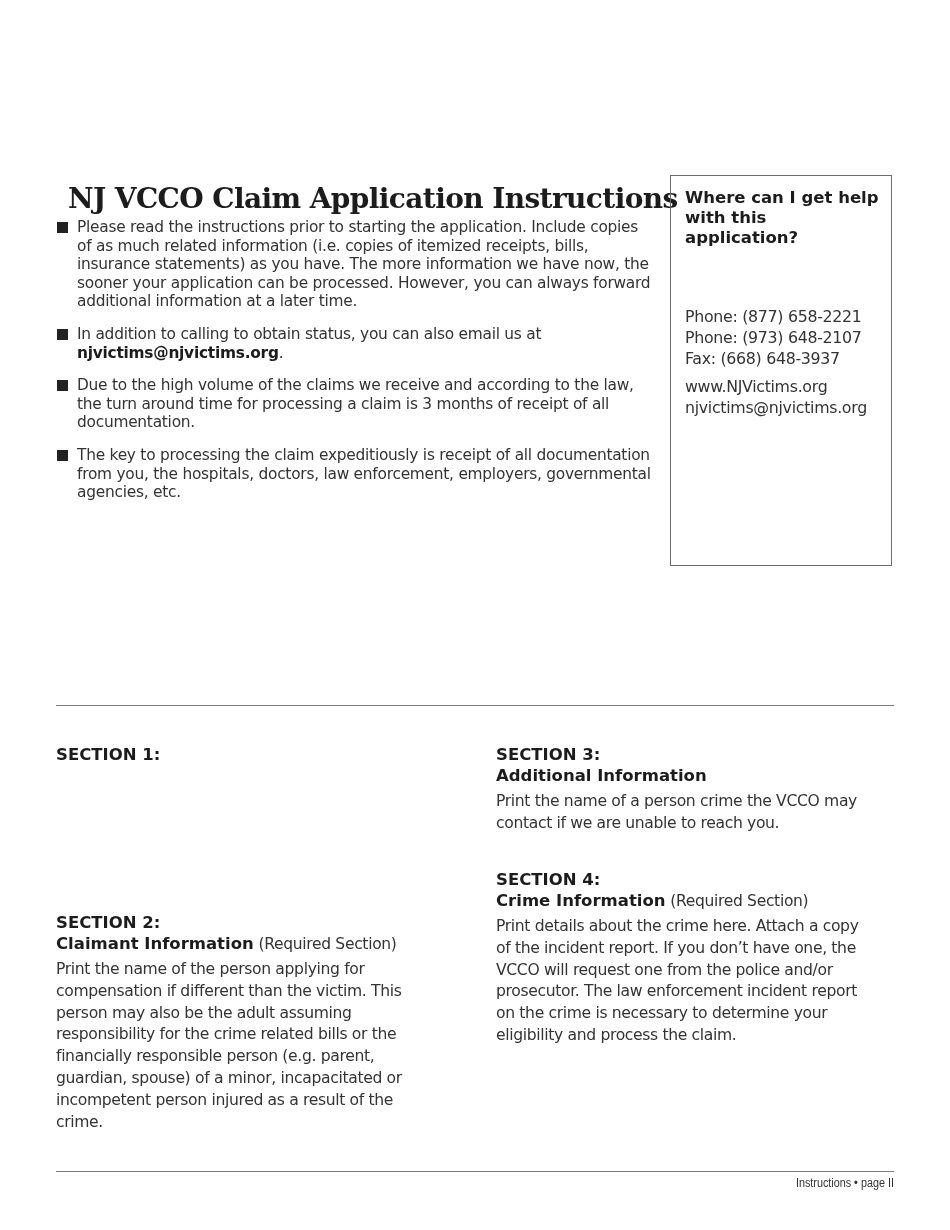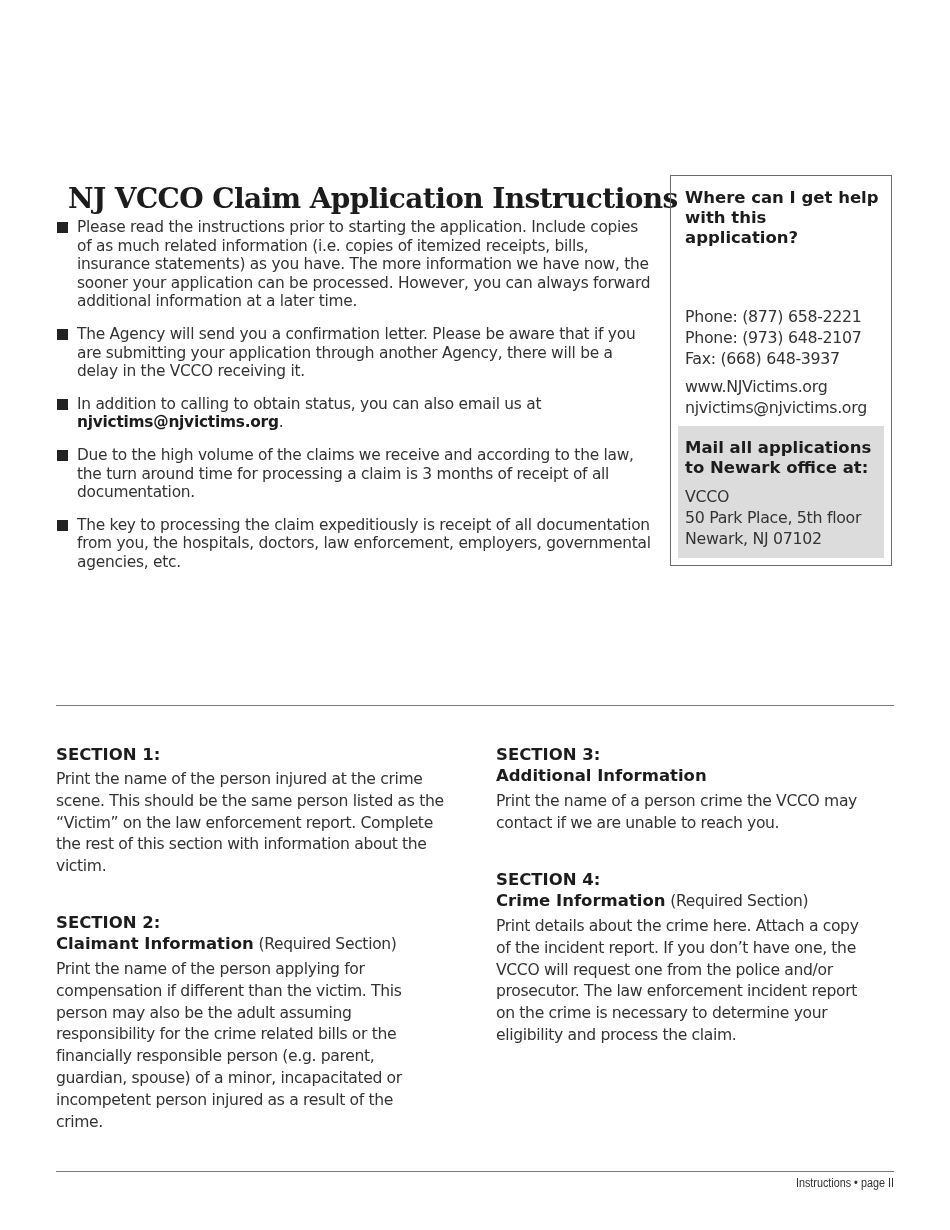--- a/index.html
+++ b/index.html
@@ -36,47 +36,39 @@
   .footer { position: absolute; right: 56px; top: 1176px; font-family: "Liberation Sans", sans-serif;
             font-size: 12px; color: #333; transform: scaleX(0.9); transform-origin: right; }
 </style>
 </head>
 <body>
 
 <h1 class="title">NJ VCCO Claim Application Instructions</h1>
 
 <ul class="bullets">
   <li><span class="sq"></span><span>Please read the instructions prior to starting the application. Include copies of as much related information (i.e. copies of itemized receipts, bills, insurance statements) as you have. The more information we have now, the sooner your application can be processed. However, you can always forward additional information at a later time.</span></li>
-  <li><span class="sq"></span><span>The Agency will send you a confirmation letter. Please be aware that if you are submitting your application through another Agency, there will be a delay in the VCCO receiving it.</span></li>
   <li><span class="sq"></span><span>In addition to calling to obtain status, you can also email us at </span><b>njvictims@njvictims.org</b><span>.</span></li>
   <li><span class="sq"></span></li>
   <li><span class="sq"></span><span>Due to the high volume of the claims we receive and according to the law, the turn around time for processing a claim is 3 months of receipt of all documentation.</span></li>
   <li><span class="sq"></span><span>The key to processing the claim expeditiously is receipt of all documentation from you, the hospitals, doctors, law enforcement, employers, governmental agencies, etc.</span></li>
 </ul>
 
 <div class="helpbox">
   <div class="hd">Where can I get help with this application?</div>
   <div class="p" style="top:130px;">Phone: (877) 658-2221</div>
   <div class="p" style="top:151px;">Phone: (973) 648-2107</div>
   <div class="p" style="top:172px;">Fax: (668) 648-3937</div>
   <div class="p" style="top:200px;">www.NJVictims.org</div>
   <div class="p" style="top:221px;">njvictims@njvictims.org</div>
-  <div class="mailbox">
-    <div class="hd">Mail all applications to Newark office at:</div>
-    <div class="p" style="top:60px;">VCCO</div>
-    <div class="p" style="top:81px;">50 Park Place, 5th floor</div>
-    <div class="p" style="top:102px;">Newark, NJ 07102</div>
-  </div>
 </div>
 
 <div class="rule" style="top:705px;"></div>
 
 <div class="sec" style="left:56px; top:744px;">
   <div class="num">SECTION 1:</div>
-  <div class="body">Print the name of the person injured at the crime scene. This should be the same person listed as the “Victim” on the law enforcement report. Complete the rest of this section with information about the victim.</div>
 </div>
 
 <div class="sec" style="left:56px; top:912px;">
   <div class="num">SECTION 2:</div>
   <div class="name"><b>Claimant Information</b><span> (Required Section)</span></div>
   <div class="body" style="width:350px;">Print the name of the person applying for compensation if different than the victim. This person may also be the adult assuming responsibility for the crime related bills or the financially responsible person (e.g. parent, guardian, spouse) of a minor, incapacitated or incompetent person injured as a result of the crime.</div>
 </div>
 
 <div class="sec" style="left:496px; top:744px;">
   <div class="num">SECTION 3:</div>

